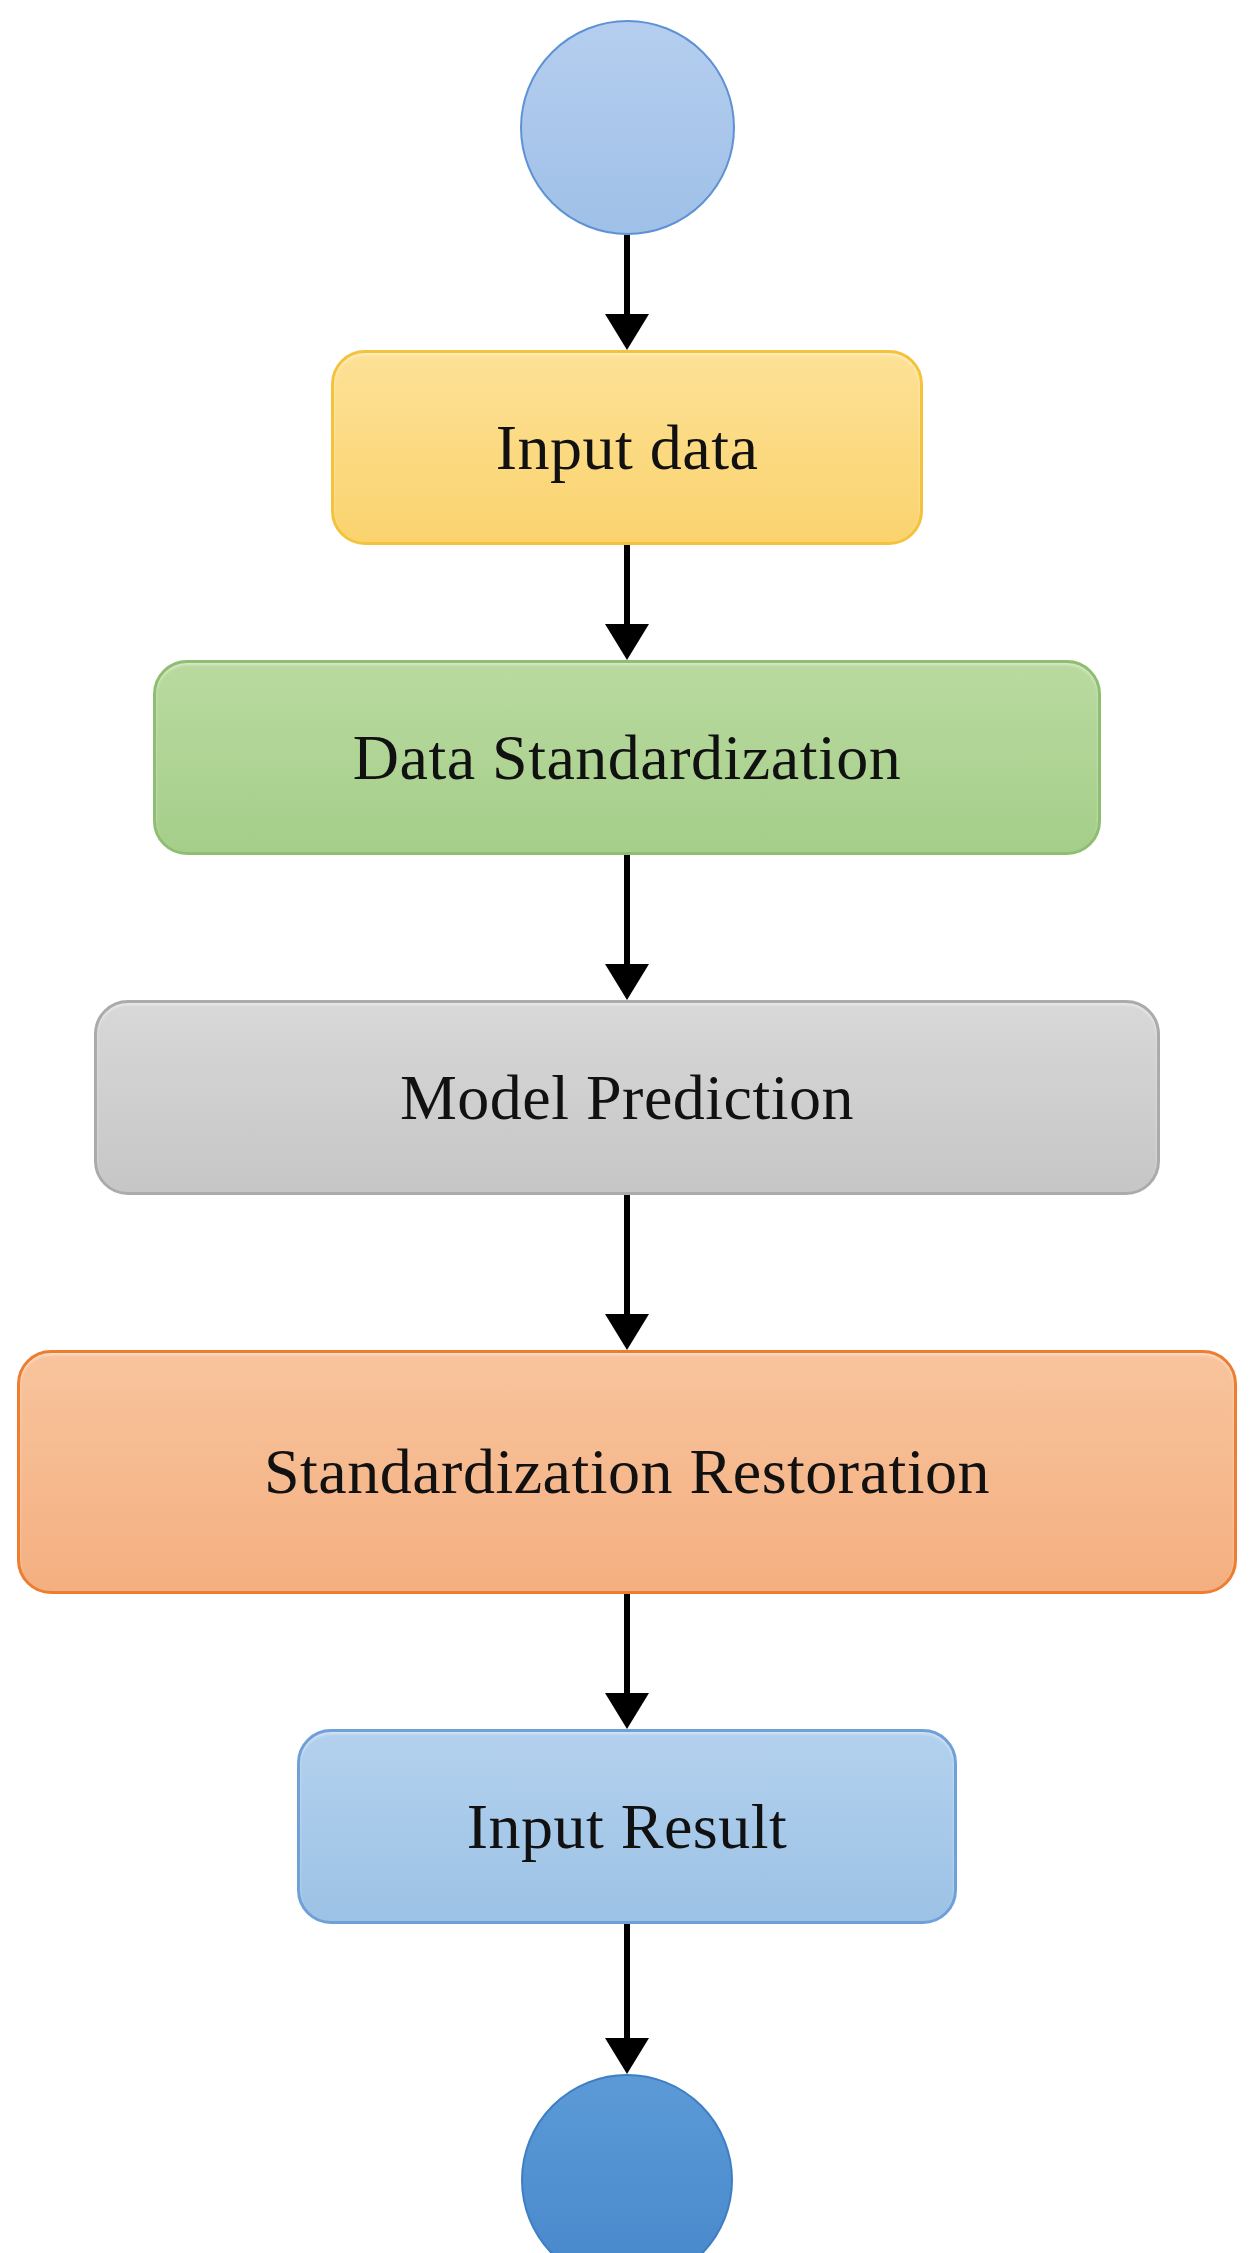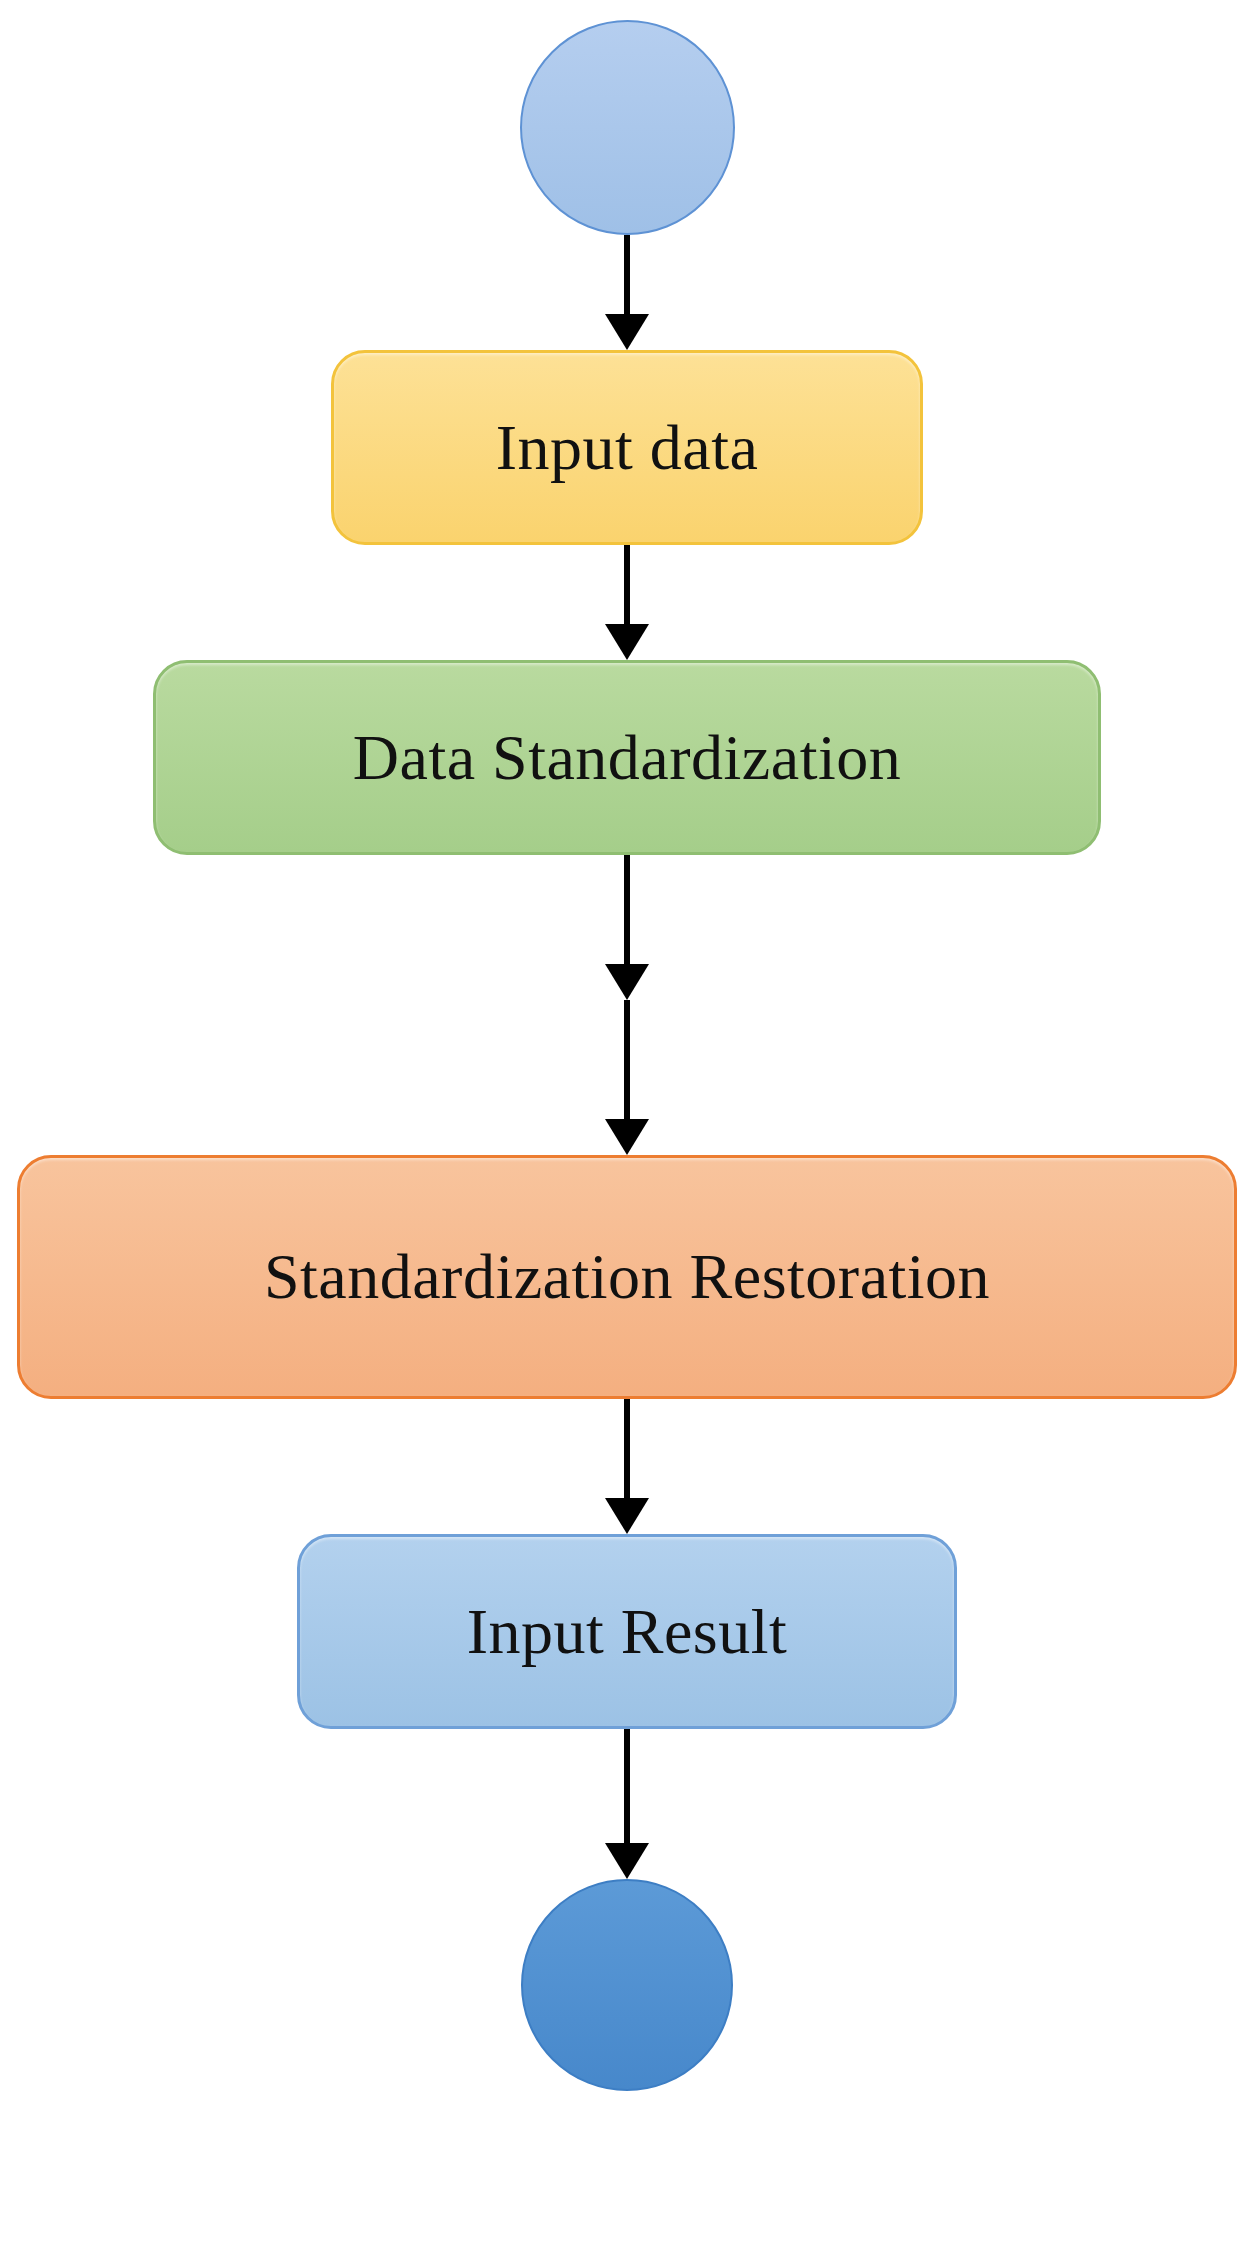--- a/index.html
+++ b/index.html
@@ -101,20 +101,23 @@
 
     <div class="node box n-std" style="--fill-top: #B9DA9F; --fill-bottom: #A5CE8A; --border: #8FBE72;">
       <span>Data Standardization</span>
     </div>
 
     <div class="arrow a3">
       <div class="shaft"></div>
       <div class="head"></div>
     </div>
 
+    <div class="node box n-model" style="--fill-top: #D8D8D8; --fill-bottom: #C6C6C6; --border: #ABABAB;">
+      <span>Model Prediction</span>
+    </div>
 
     <div class="arrow a4">
       <div class="shaft"></div>
       <div class="head"></div>
     </div>
 
     <div class="node box n-restore" style="--fill-top: #F8C49D; --fill-bottom: #F4AF80; --border: #ED7D31;">
       <span>Standardization Restoration</span>
     </div>
 

